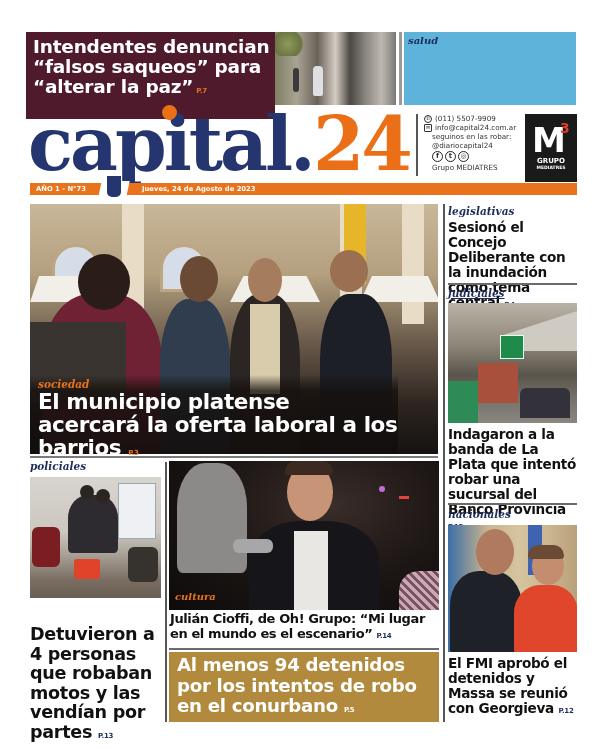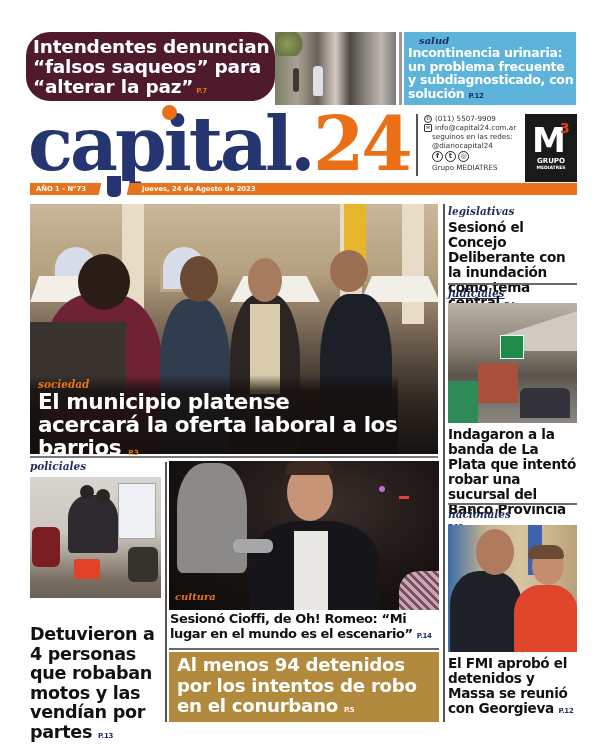--- a/index.html
+++ b/index.html
@@ -1,29 +1,29 @@
 <!DOCTYPE html>
 <html><head>
 <meta charset="utf-8">
 <style>
   * { box-sizing: border-box; margin: 0; padding: 0; }
   body { width: 608px; height: 750px; background: #ffffff; position: relative; overflow: hidden; font-family: "DejaVu Sans", sans-serif; }
   .abs { position: absolute; }
 
   
-  #banner-left { left: 26px; top: 32px; width: 249px; height: 69px; background: #4e1a2c; border-radius: 24px; }
+  #banner-left { left: 26px; top: 32px; width: 249px; height: 87px; background: #4e1a2c; }
   #banner-left .hl { color: #fff; font-weight: bold; font-size: 18.5px; line-height: 20px; padding: 5px 0 0 7px; letter-spacing: -0.2px; }
   #banner-left .pg { color: #e8731c; font-size: 7px; font-weight: bold; margin-left: 3px; }
   #banner-photo { left: 275px; top: 32px; width: 121px; height: 73px; background: linear-gradient(90deg, #7d8062 0%, #a9a394 18%, #6b6359 35%, #d4ccc2 50%, #4b4742 62%, #8b867f 75%, #bdb8b2 88%, #7c7975 100%); overflow: hidden; }
   #banner-photo .tree { position:absolute; left:0; top:0; width:32px; height:24px; background: radial-gradient(circle at 40% 50%, #8f9a5a 0%, #6a7442 60%, transparent 70%); }
   #banner-photo .walker { position:absolute; left:38px; top:34px; width:10px; height:30px; background:#dfe0e4; border-radius:4px 4px 2px 2px; }
   #banner-photo .walker2 { position:absolute; left:18px; top:36px; width:6px; height:24px; background:#3b3a38; border-radius:3px; }
   #banner-divider { left: 399px; top: 32px; width: 3px; height: 73px; background: #9a9a9a; }
   #banner-right { left: 404px; top: 32px; width: 172px; height: 73px; background: #5db3d9; padding: 3px 0 0 4px; }
-  #banner-right .kicker { color: #1d2b5c; font-family: "DejaVu Serif", serif; font-style: italic; font-weight: bold; font-size: 10px; line-height: 11px; margin-left: 11px; }
+  #banner-right .kicker { color: #1d2b5c; font-family: "DejaVu Serif", serif; font-style: italic; font-weight: bold; font-size: 10px; line-height: 11px; }
   #banner-right .hl { color: #fff; font-weight: bold; font-size: 12.6px; line-height: 13.5px; letter-spacing: -0.3px; }
   #banner-right .pg { color: #1d2b5c; font-size: 7px; font-weight: bold; }
 
   
   #logo { left: 28px; top: 103px; height: 82px; font-family: "DejaVu Serif", serif; font-weight: bold; font-size: 74px; line-height: 82px; letter-spacing: -3px; white-space: nowrap; }
   #logo .cap { color: #253570; }
   #logo .num { color: #ea6f17; }
   #logo-dot-i { left: 162px; top: 105px; width: 15px; height: 15px; border-radius: 50%; background: #ea6f17; }
   #mast-divider { left: 416px; top: 114px; width: 2px; height: 62px; background: #555; }
   #contact { left: 424px; top: 114px; width: 100px; font-size: 7.2px; line-height: 9px; color: #333; }
@@ -99,36 +99,35 @@
   <div class="hl"><span>Intendentes denuncian “falsos saqueos” para “alterar la paz”</span><span class="pg">P.7</span></div>
 </div>
 <div id="banner-photo" class="abs">
   <div class="tree"></div>
   <div class="walker2"></div>
   <div class="walker"></div>
 </div>
 <div id="banner-divider" class="abs"></div>
 <div id="banner-right" class="abs">
   <div class="kicker">salud</div>
-  <div class="hl"><span>Incontinencia urinaria: un problema frecuente y subdiagnosticado, con solución</span> <span class="pg">P.12</span></div>
 </div>
 
 <div id="logo" class="abs"><span class="cap">capital.</span><span class="num">24</span></div>
 <div id="logo-dot-i" class="abs"></div>
 <div id="mast-divider" class="abs"></div>
 <div id="contact" class="abs">
   <div class="row">
       <span class="ico">✆</span>
       <span>(011) 5507-9909</span>
     </div>
   <div class="row">
       <span class="ico sq">✉</span>
       <span>info@capital24.com.ar</span>
     </div>
-  <div class="ind">seguinos en las redes:</div>
+  <div class="ind">seguinos en las robar:</div>
   <div class="ind">@diariocapital24</div>
   <div class="socials">
     <span>f</span>
     <span>t</span>
     <span>◎</span>
   </div>
   <div class="ind">Grupo MEDIATRES</div>
 </div>
 <div id="m3-logo" class="abs">
   <div class="m">M</div>
@@ -216,18 +215,18 @@
   <div class="person" style="left:80px; top:60px; width:130px; height:100px; background:#15151a;"></div>
   <div class="abs" style="left:125px; top:70px; width:34px; height:80px; background:#e9e7e3;"></div>
   <div class="head" style="left:118px; top:2px; width:46px; height:58px; background:#c79477;"></div>
   <div class="abs" style="left:116px; top:0; width:48px; height:14px; background:#3c2a20; border-radius:14px 14px 4px 4px;"></div>
   <div class="abs" style="left:64px; top:78px; width:40px; height:14px; background:#a7a7a9; border-radius:6px;"></div>
   <div class="abs" style="left:230px; top:110px; width:40px; height:40px; background: repeating-linear-gradient(45deg, #c8a8b4 0 3px, #7a5060 3px 6px); border-radius:20px 0 0 0;"></div>
   <div class="abs" style="left:210px; top:25px; width:6px; height:6px; background:#c66ad6; border-radius:50%;"></div>
   <div class="abs" style="left:230px; top:35px; width:10px; height:3px; background:#e2443a;"></div>
 </div>
 <div id="cul-kicker" class="abs">cultura</div>
-<div id="cul-hl" class="abs hl-black"><span>Sesionó Cioffi, de Oh! Romeo: “Mi lugar en el mundo es el escenario”</span> <span class="pg-navy">P.14</span></div>
+<div id="cul-hl" class="abs hl-black"><span>Julián Cioffi, de Oh! Grupo: “Mi lugar en el mundo es el escenario”</span> <span class="pg-navy">P.14</span></div>
 <div id="cul-rule" class="abs"></div>
 
 <div id="gold" class="abs">
   <div class="hl"><span>Al menos 94 detenidos por los intentos de robo en el conurbano</span> <span class="pg">P.5</span></div>
 </div>
 
 </body></html>

